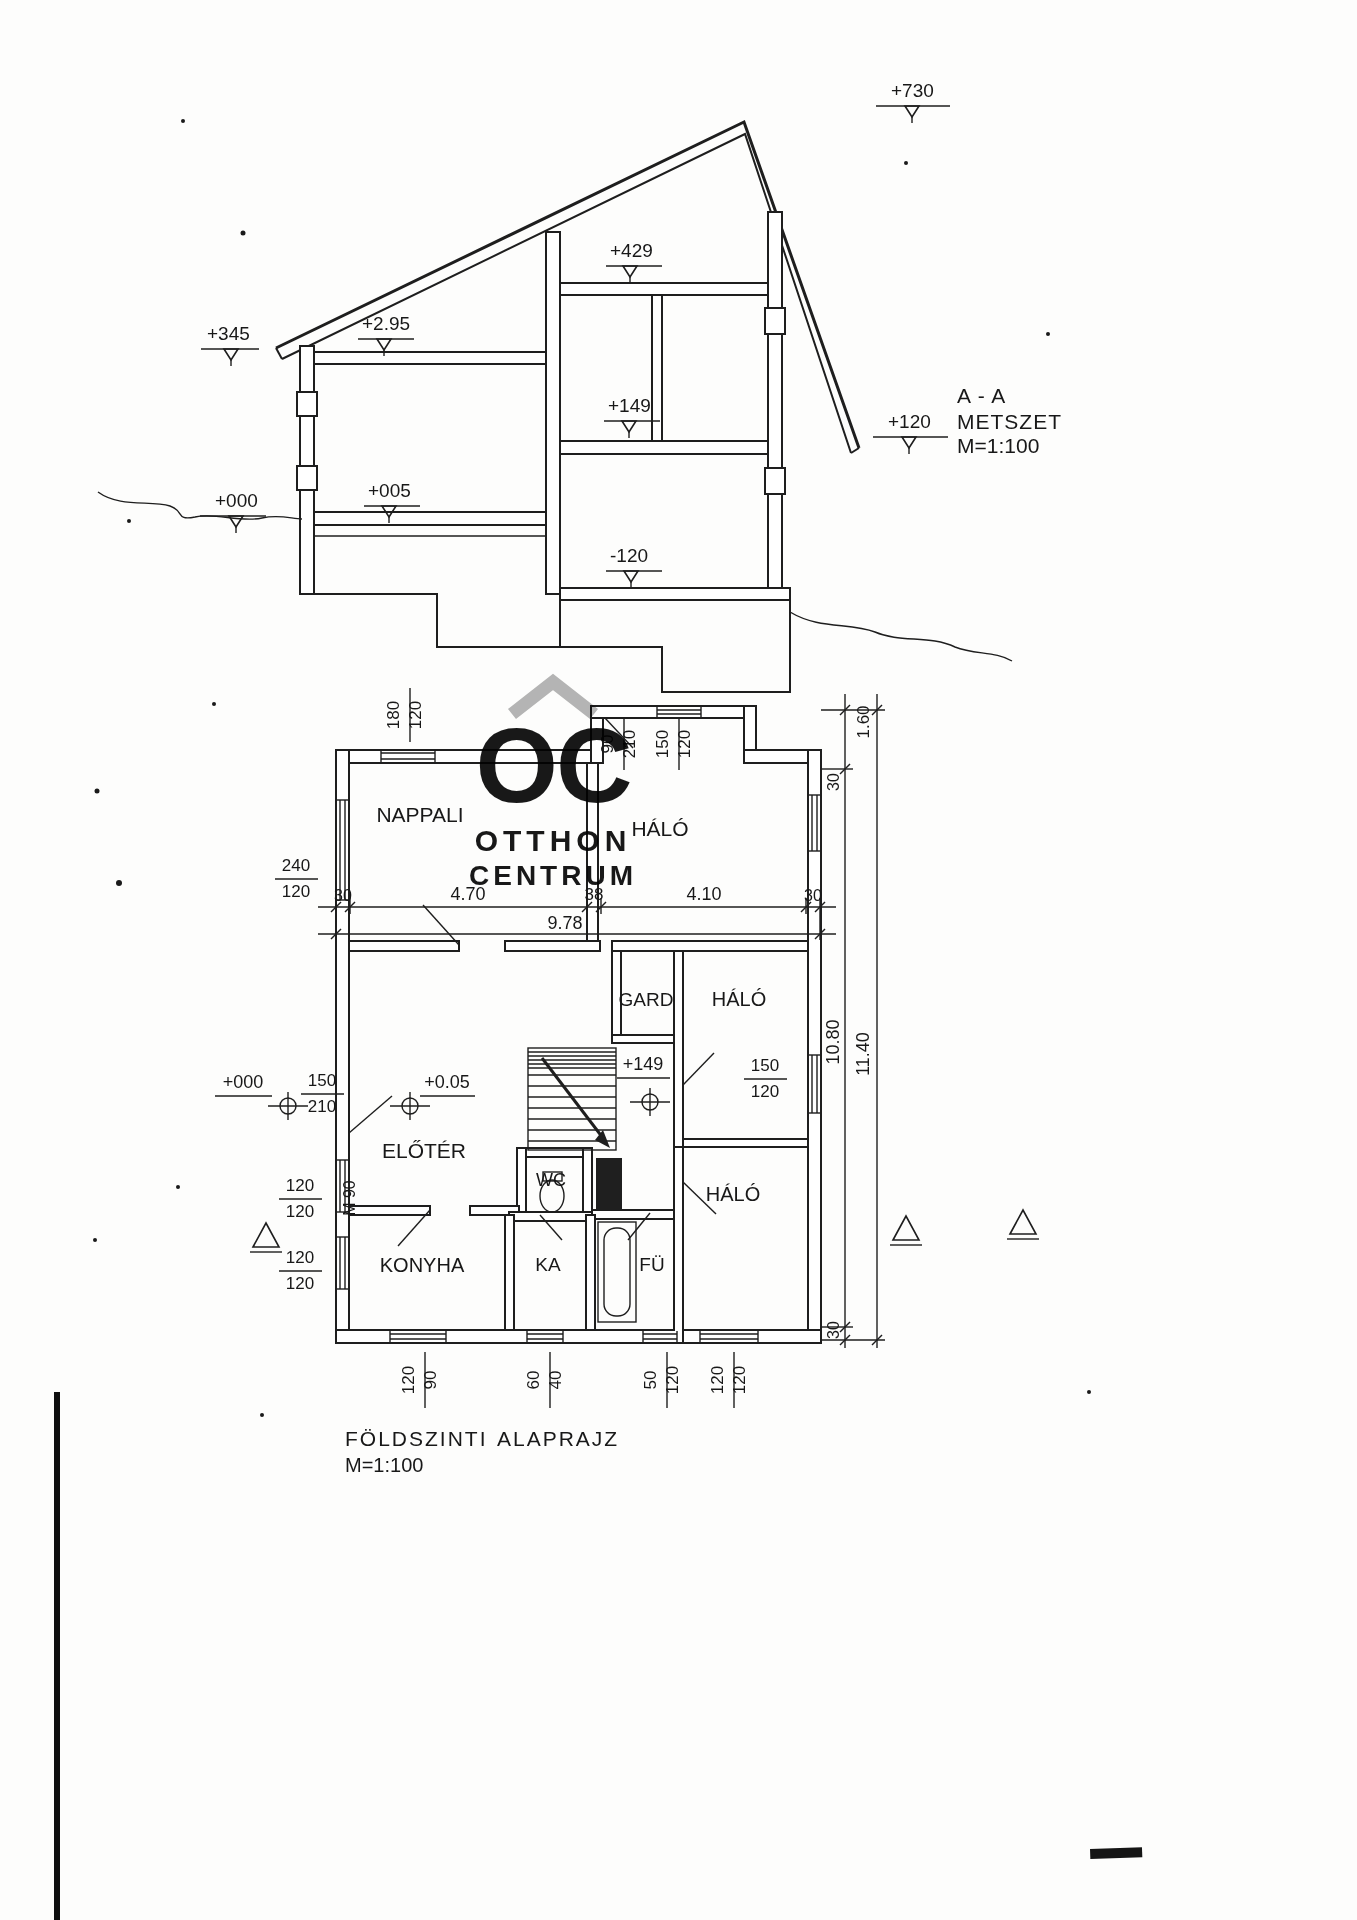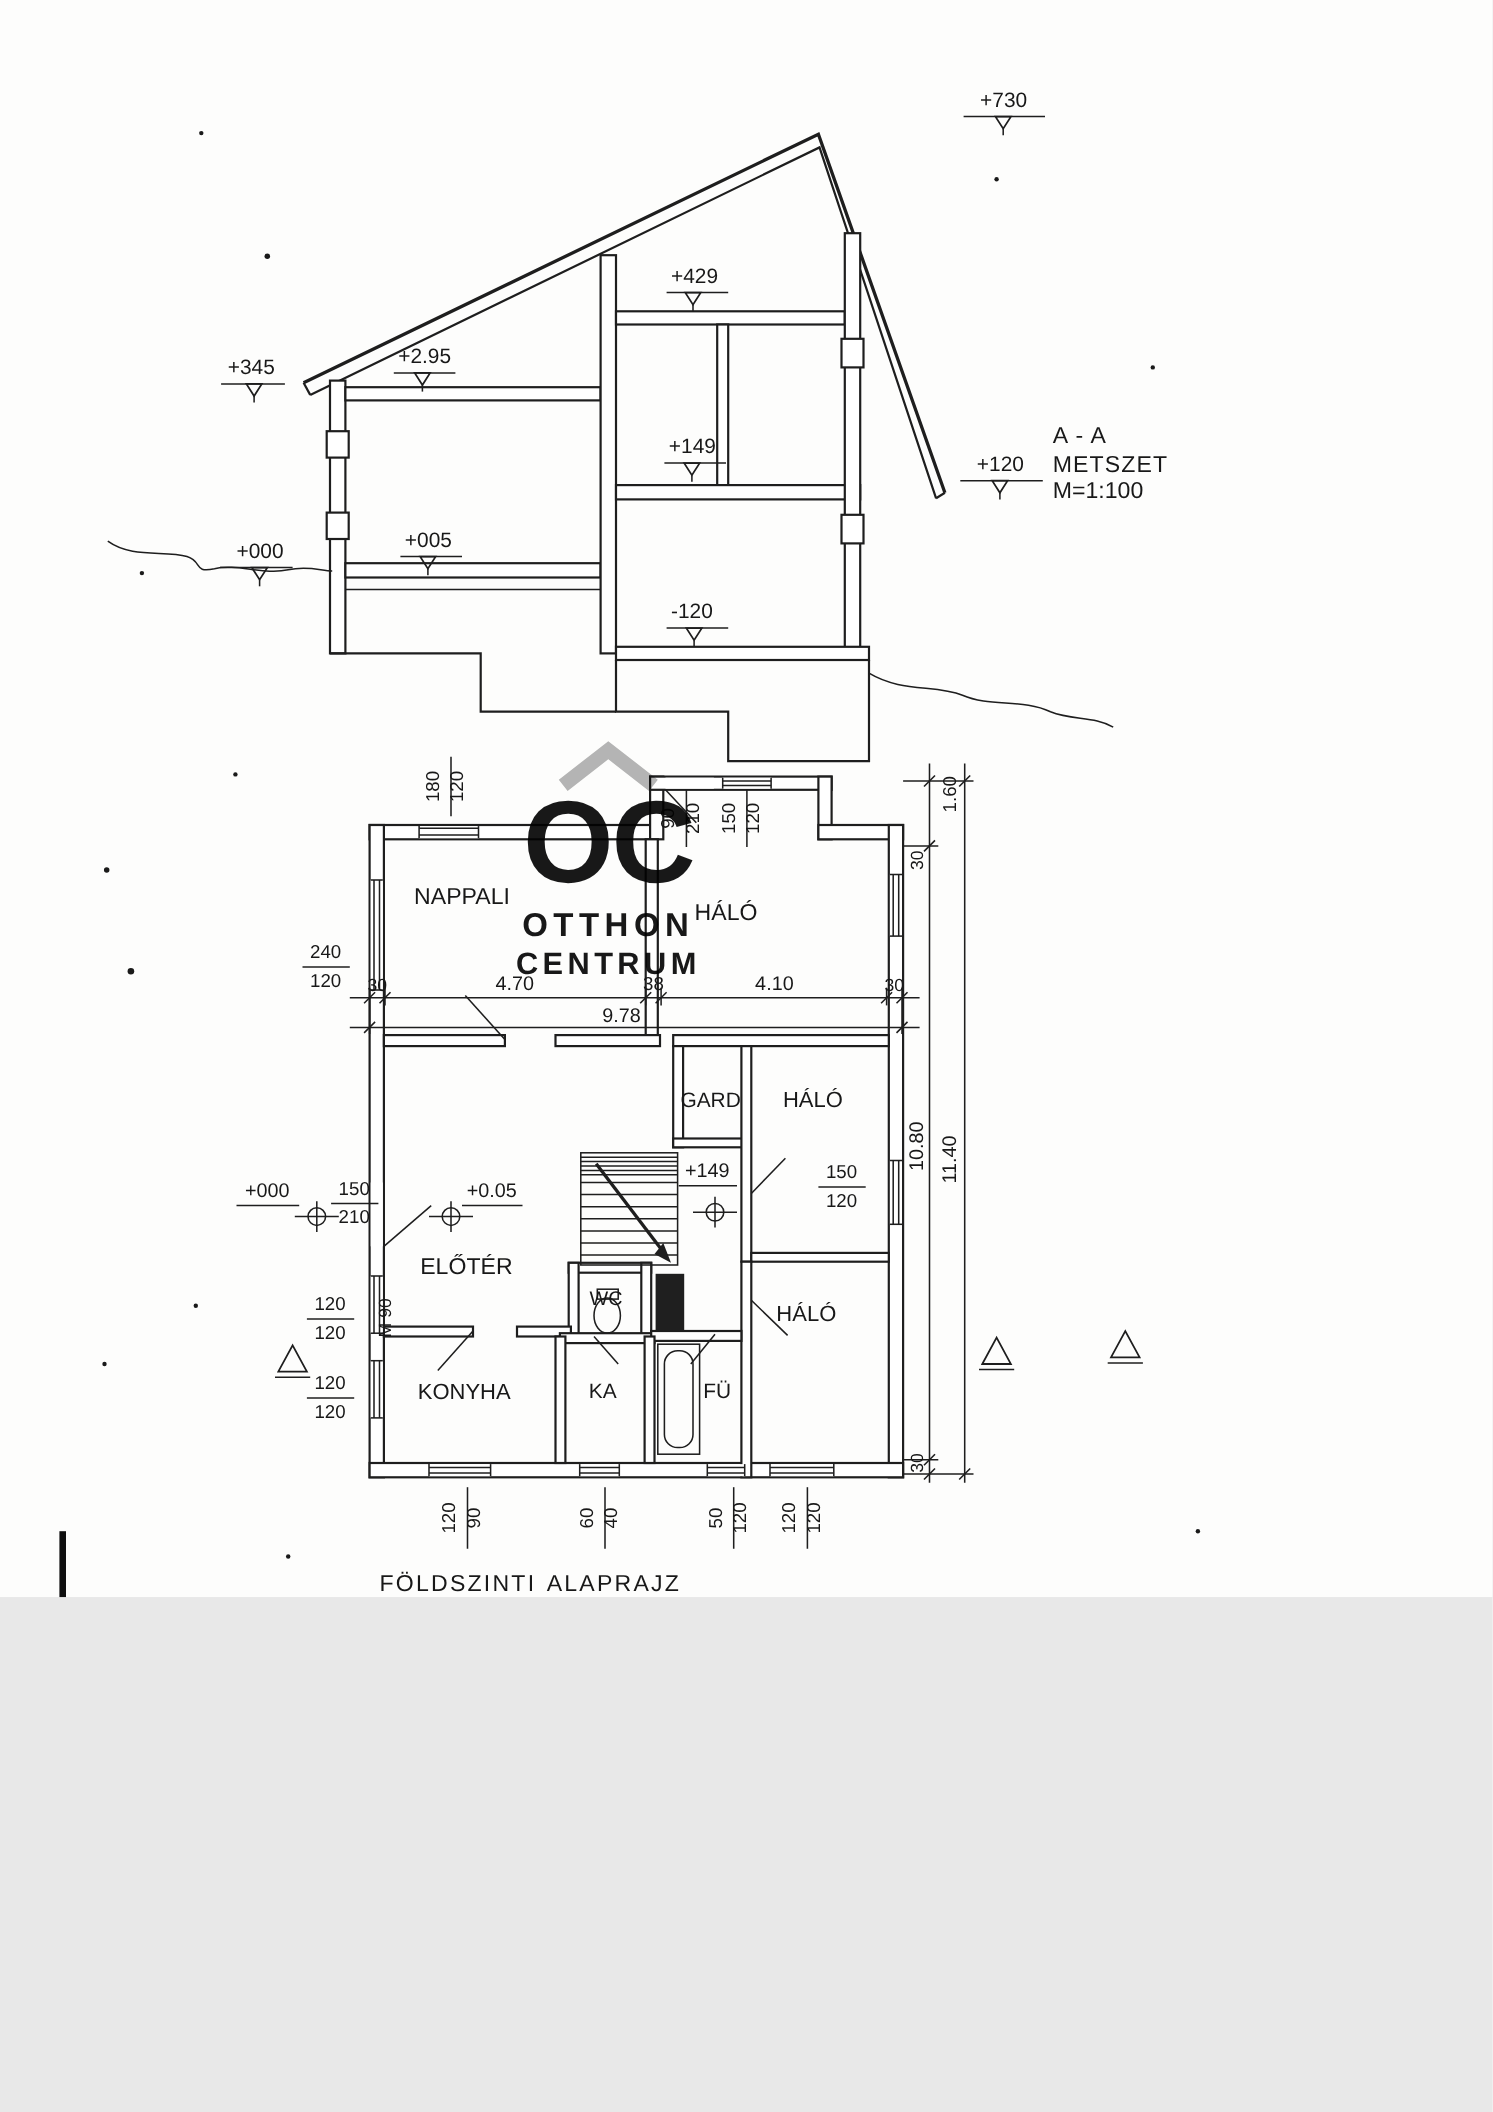--- a/index.html
+++ b/index.html
@@ -1,16 +1,16 @@
 <!DOCTYPE html>
 <html><head>
 <meta charset="utf-8">
 <style>
   html,body{margin:0;padding:0;background:#e8e8e8;}
-  .page{width:1357px;height:1452px;background:#fdfdfc;position:relative;margin:0 auto;overflow:hidden;}
+  .page{width:1357px;height:1920px;background:#fdfdfc;position:relative;margin:0 auto;overflow:hidden;}
   svg{display:block;}
   text{font-family:"Liberation Sans", sans-serif;fill:#181818;}
   .ln{stroke:#1e1e1e;stroke-width:2;fill:none;}
   .lnb{stroke:#1e1e1e;stroke-width:3;fill:none;}
   .thin{stroke:#1e1e1e;stroke-width:1.4;fill:none;}
   .wall{fill:#ffffff;stroke:#1e1e1e;stroke-width:2;}
   .open{fill:#ffffff;stroke:none;}
   .tri{fill:none;stroke:#1e1e1e;stroke-width:1.6;}
   .speck{fill:#1a1a1a;}
   .wm{mix-blend-mode:multiply;}

